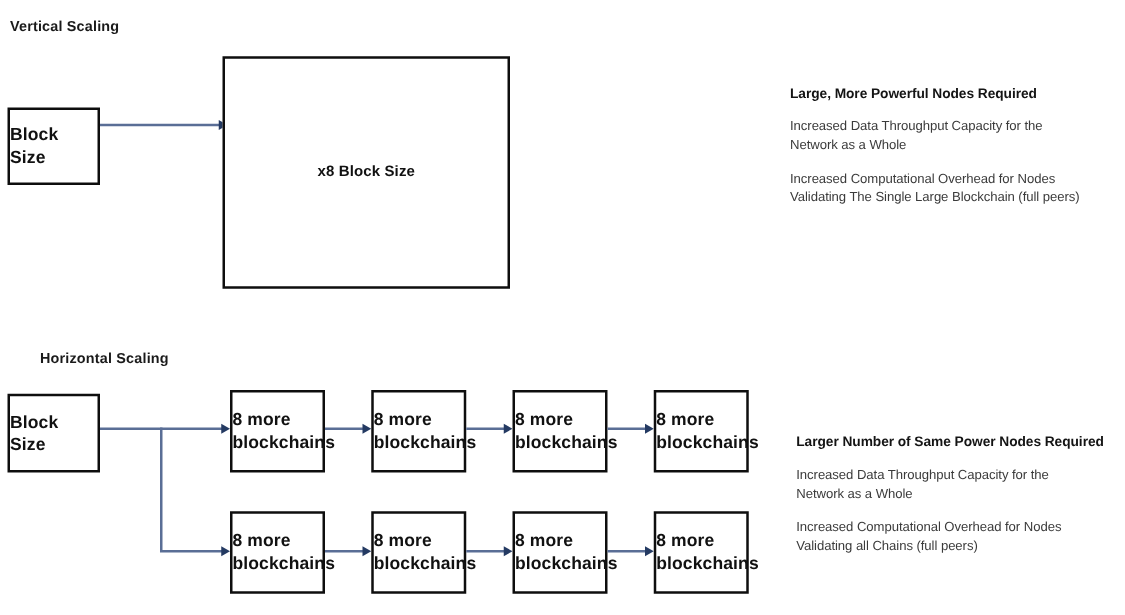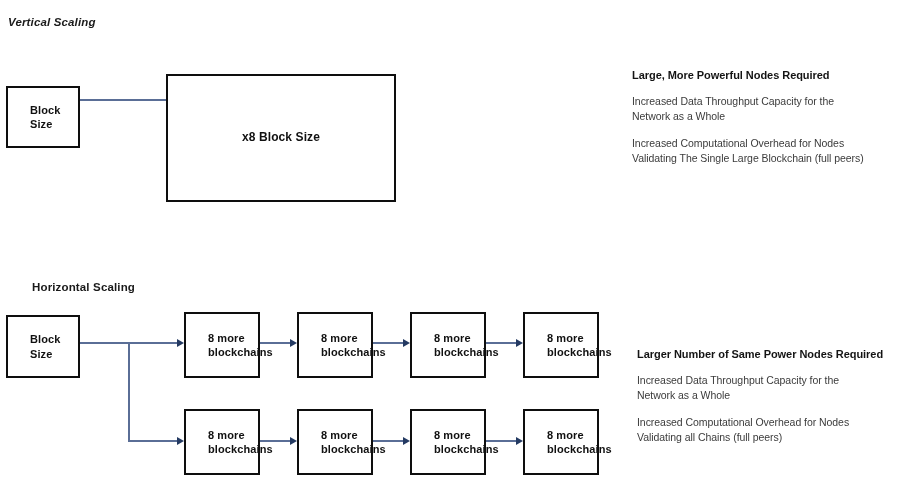--- a/index.html
+++ b/index.html
@@ -38,26 +38,26 @@
     border: 2.5px solid #0e0e0e;
     display: flex;
     align-items: center;
     justify-content: flex-start;
   }
   .box.centered {
     justify-content: center;
     text-align: center;
   }
   .box-label {
-    font-size: 11px;
+    font-size: 14px;
     font-weight: bold;
     color: #111111;
     line-height: 1.28;
     letter-spacing: 0.1px;
-    padding-left: 22px;
+    padding-left: 0;
     white-space: pre-line;
   }
   .box.centered .box-label {
     padding-left: 0;
   }
   .box.big .box-label {
     font-size: 12px;
   }
 
   
@@ -103,30 +103,30 @@
     margin: 0 0 13px 0;
     white-space: pre-line;
   }
   .annot-para:last-child { margin-bottom: 0; }
 </style>
 </head>
 <body>
 
 <div id="canvas">
 
-  <div class="section-title" style="left:8px; top:16px;font-style:italic;">Vertical Scaling</div>
+  <div class="section-title" style="left:8px; top:16px;">Vertical Scaling</div>
 
   <div class="box" style="left:6px; top:86px; width:74px; height:62px;">
     <span class="box-label">Block Size</span>
   </div>
 
   <div class="line-h" style="left:80px; top:99px; width:96px;"></div>
   <div class="arrowhead" style="left:175px; top:95.5px;"></div>
 
-  <div class="box big centered" style="left:166px; top:45px; width:230px; height:128px;margin-top:29px;">
+  <div class="box big centered" style="left:178px; top:45px; width:230px; height:186px;">
     <span class="box-label">x8 Block Size</span>
   </div>
 
   <div class="annot" style="left:632px; top:68px;">
     <p class="annot-title">Large, More Powerful Nodes Required</p>
     <p class="annot-para">Increased Data Throughput Capacity for the
 Network as a Whole</p>
     <p class="annot-para">Increased Computational Overhead for Nodes
 Validating The Single Large Blockchain (full peers)</p>
   </div>

